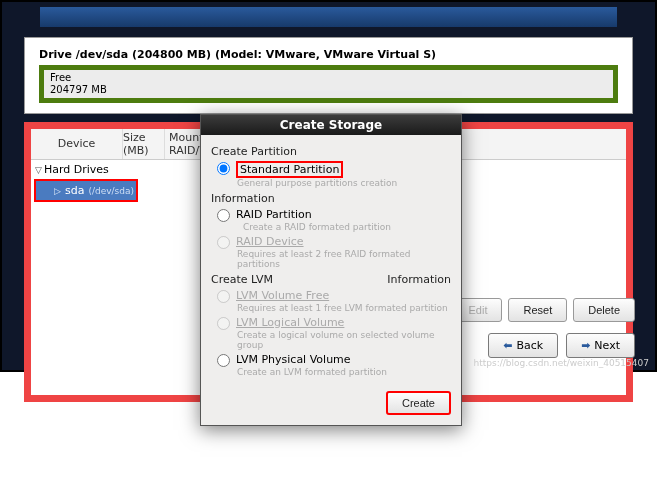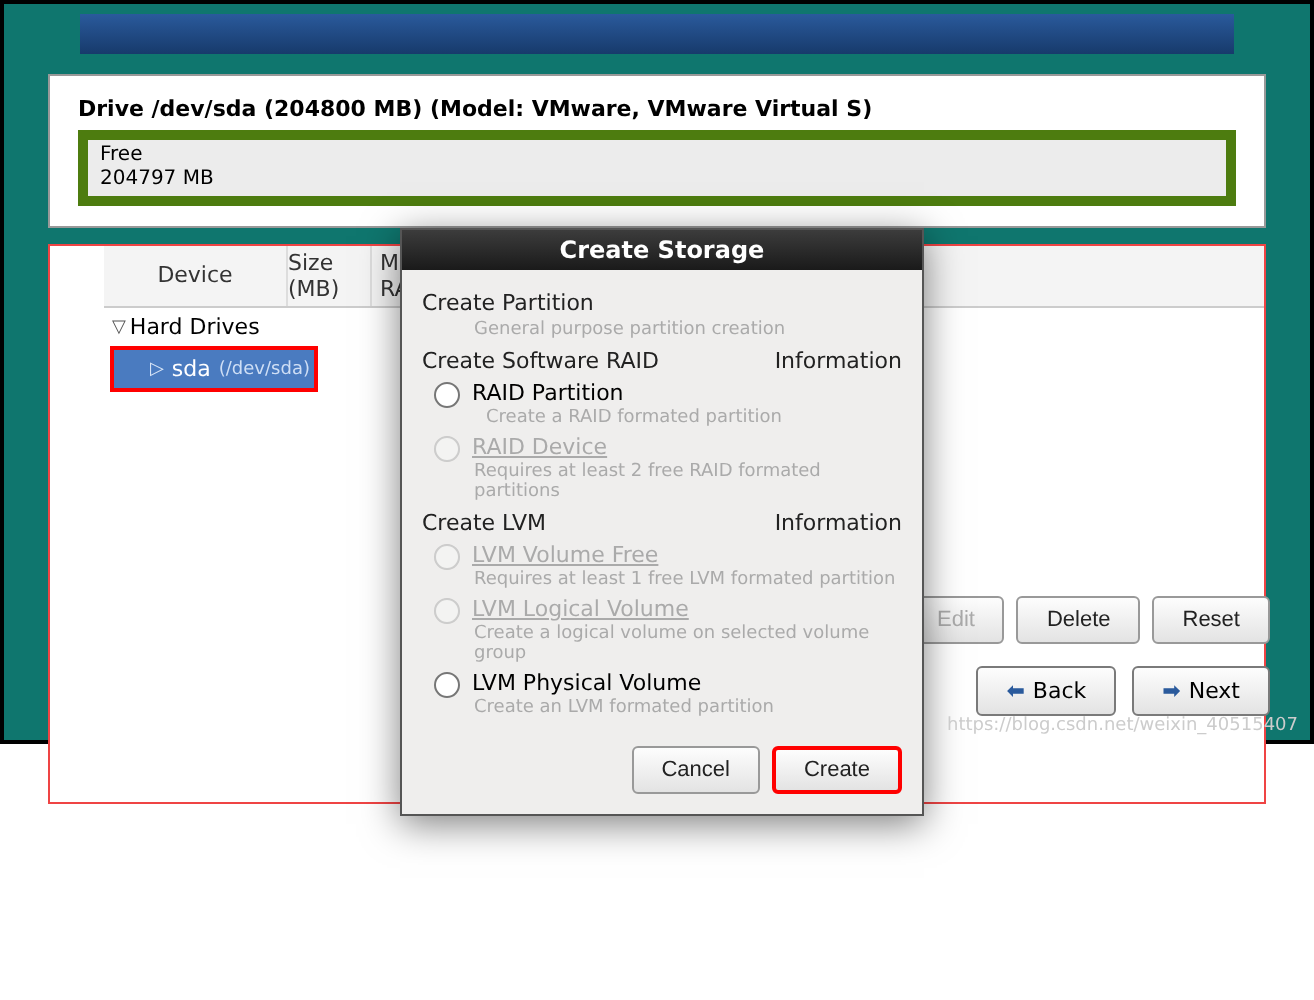--- a/index.html
+++ b/index.html
@@ -1,22 +1,22 @@
 <!DOCTYPE html>
 <html><head>
 <meta charset="utf-8">
 <style>
   * { box-sizing: border-box; margin: 0; padding: 0; }
   body { font-family: "DejaVu Sans", sans-serif; font-size: 11px; background: #fff; width: 657px; height: 500px; position: relative; overflow: hidden; }
-  .outer { border: 2px solid #000; width: 657px; height: 372px; position: relative; background: #0f766e; }
+  .outer { border: 2px solid #000; width: 657px; height: 372px; position: relative; background: #0f172a; }
   .topbar { height: 20px; background: linear-gradient(#2a5a9c,#173a6b); margin: 5px 38px 0 38px; }
   .drive-panel { margin: 10px 22px 0 22px; border: 1px solid #999; background: #fff; padding: 10px 14px 10px 14px; }
   .drive-title { font-weight: bold; font-size: 11px; margin-bottom: 4px; }
   .drive-box { border: 5px solid #4d7c0f; background: #ececec; padding: 2px 6px; font-size: 10px; line-height: 1.2; }
-  .table-area { margin: 8px 22px 0 22px; border: 1px solid #ef4444; background: #fff; height: 280px; position: relative; padding-left: 27px; }
+  .table-area { margin: 8px 22px 0 22px; border: 7px solid #ef4444; background: #fff; height: 280px; position: relative; }
   .thead { display: flex; border-bottom: 1px solid #ccc; background: #f4f4f4; }
   .th { padding: 4px 8px; border-right: 1px solid #ddd; font-size: 11px; color: #333; }
   .th.device { width: 92px; text-align: center; padding: 8px 0; }
   .th.size { width: 42px; text-align: left; line-height: 1.2; padding: 2px 0; }
   .th.mount { width: 58px; text-align: left; line-height: 1.2; padding: 2px 4px; }
   .tbody { font-size: 11px; }
   .row-hd { padding: 3px 4px; display: flex; align-items: center; gap: 2px; }
   .tri { font-size: 9px; color: #555; }
   .row-sda { background: #4a7bc0; color: #fff; padding: 3px 4px 3px 18px; display: flex; align-items: center; gap: 4px; border: 2px solid red; width: 104px; margin-left: 3px; }
   .row-sda .small { font-size: 9px; color: #cfdff5; }
@@ -72,46 +72,49 @@
         <span class="tri" style="color:#dce8f8">▷</span>
         <span>sda</span>
         <span class="small">(/dev/sda)</span>
       </div>
     </div>
   </div>
 
   <div class="bottom-buttons">
     <button class="btn hl">Create</button>
     <button class="btn disabled">Edit</button>
+    <button class="btn">Reset</button>
     <button class="btn">Delete</button>
-    <button class="btn">Reset</button>
   </div>
 
   <div class="nav-buttons">
     <div class="navbtn">
       <span class="arrow-left">⬅</span>
       <span>Back</span>
     </div>
     <div class="navbtn">
       <span class="arrow-right">➡</span>
       <span>Next</span>
     </div>
   </div>
 
   <div class="dialog">
     <div class="dlg-title">Create Storage</div>
     <div class="dlg-body">
 
       <div class="sect">
         <span>Create Partition</span>
       </div>
-      <div class="desc" style="margin-left:26px;font-size:9px;color:#aaa">General purpose partition creation</div>
+      <div class="opt">
+        <input type="radio" checked="" style="">
+        <span class="hl-box"><span class="lbl">Standard Partition</span></span>
+      </div>
+      <div class="desc" style="margin-left:26px;font-size:9px;color:#aaa">General purpose partitions creation</div>
 
       <div class="sect">
-        <span>Create Software RAID</span>
         <span>Information</span>
       </div>
       <div class="opt">
         <input type="radio" style="">
         <span class="lbl">RAID Partition</span>
       </div>
       <div class="desc" style="margin-left:32px;font-size:9px;color:#aaa">Create a RAID formated partition</div>
       <div class="opt dis">
         <input type="radio" disabled="" style="">
         <span class="lbl">RAID Device</span>
@@ -132,19 +135,18 @@
         <span class="lbl">LVM Logical Volume</span>
       </div>
       <div class="desc" style="margin-left:26px;font-size:9px;color:#aaa">Create a logical volume on selected volume group</div>
       <div class="opt">
         <input type="radio" style="">
         <span class="lbl">LVM Physical Volume</span>
       </div>
       <div class="desc" style="margin-left:26px;font-size:9px;color:#aaa">Create an LVM formated partition</div>
     </div>
     <div class="dlg-buttons">
-      <button class="btn">Cancel</button>
       <button class="btn hl">Create</button>
     </div>
   </div>
 
   <div class="watermark">https://blog.csdn.net/weixin_40515407</div>
 </div>
 
 </body></html>

